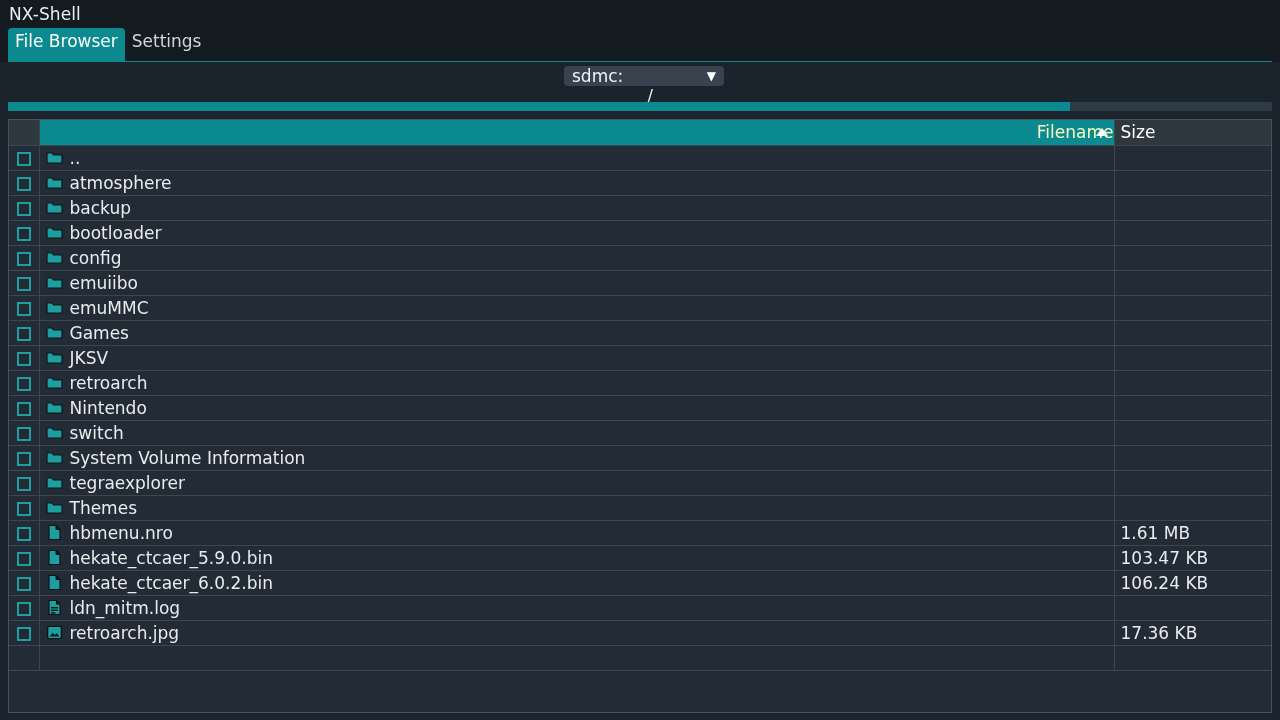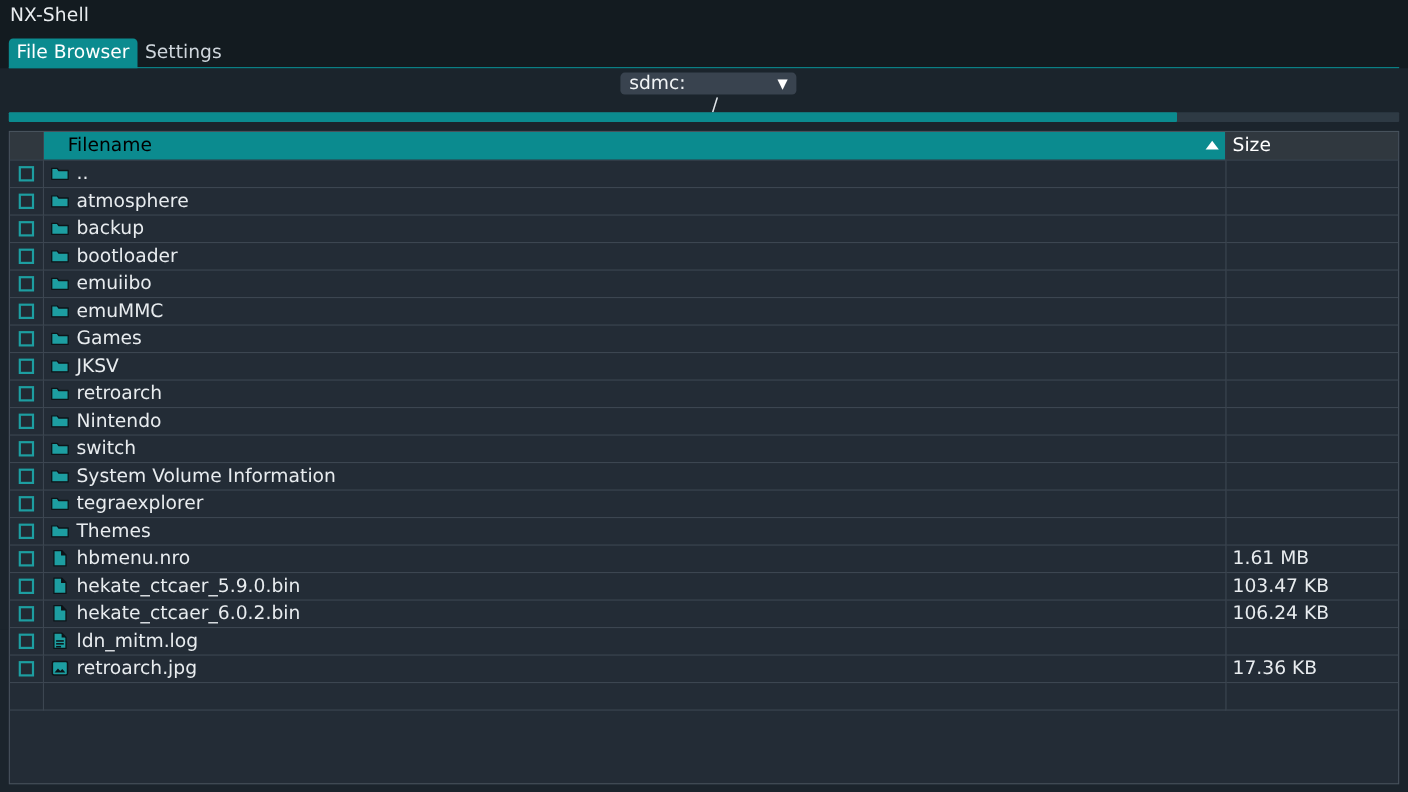--- a/index.html
+++ b/index.html
@@ -27,21 +27,21 @@
     font-size: 17px;
     padding-left: 9px;
     letter-spacing: 0.1px;
   }
 
   
   .tabbar {
     position: absolute; left: 0; top: 28px;
     width: 1280px; height: 34px;
     background: #131b20;
-    display: flex; align-items: flex-end;
+    display: flex; 
     padding-left: 8px;
   }
   .tab {
     font-size: 17px;
     color: #cfd6dc;
     padding: 3px 7px 4px 7px;
     line-height: 20px;
     border-radius: 4px 4px 0 0;
     white-space: nowrap;
   }
@@ -124,23 +124,24 @@
   col.c-check { width: 30px; }
   col.c-name  { width: 1075px; }
   col.c-size  { width: 157px; }
 
   thead th.h-check {
     background: #30383f;
     border-bottom: 1px solid #3c4651;
   }
   thead th.h-name {
     background: #0b8b8f;
-    color: #000000;
+    color: #fef9c3;
     padding-left: 22px;
     position: relative;
+    text-align: right;
   }
   thead th.h-name .sort-arrow {
     position: absolute;
     right: 6px; top: 50%;
     transform: translateY(-50%);
     width: 0; height: 0;
     border-left: 6px solid transparent;
     border-right: 6px solid transparent;
     border-bottom: 8px solid #ffffff;
   }
@@ -284,20 +285,34 @@
           </tr>
           <tr>
             <td class="cell-check"><span class="checkbox"></span></td>
             <td class="cell-name">
               <div class="name-inner">
                 <span class="icon">
                   <svg viewBox="0 0 17 17" width="17" height="17">
                     <path d="M1 4h5l1.5 2H16v8H1z" fill="#1d9ea1" stroke="#0d1418" stroke-width="1.2" stroke-linejoin="round"></path>
                   </svg>
                 </span>
+                <span>config</span>
+              </div>
+            </td>
+            <td class="cell-size"></td>
+          </tr>
+          <tr>
+            <td class="cell-check"><span class="checkbox"></span></td>
+            <td class="cell-name">
+              <div class="name-inner">
+                <span class="icon">
+                  <svg viewBox="0 0 17 17" width="17" height="17">
+                    <path d="M1 4h5l1.5 2H16v8H1z" fill="#1d9ea1" stroke="#0d1418" stroke-width="1.2" stroke-linejoin="round"></path>
+                  </svg>
+                </span>
                 <span>emuiibo</span>
               </div>
             </td>
             <td class="cell-size"></td>
           </tr>
           <tr>
             <td class="cell-check"><span class="checkbox"></span></td>
             <td class="cell-name">
               <div class="name-inner">
                 <span class="icon">

